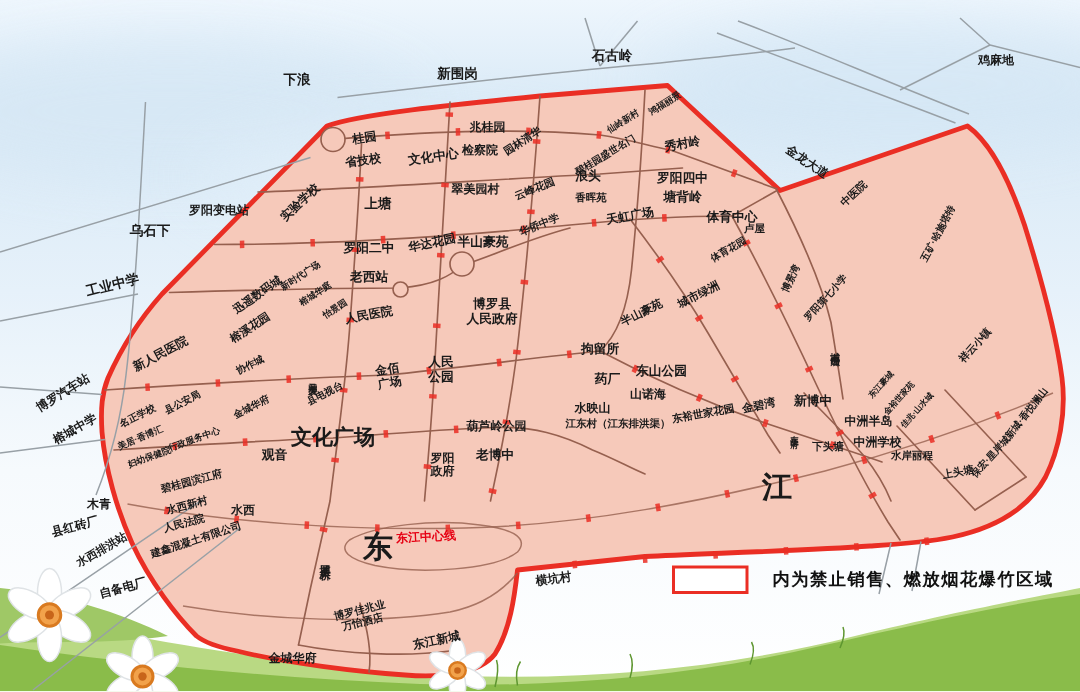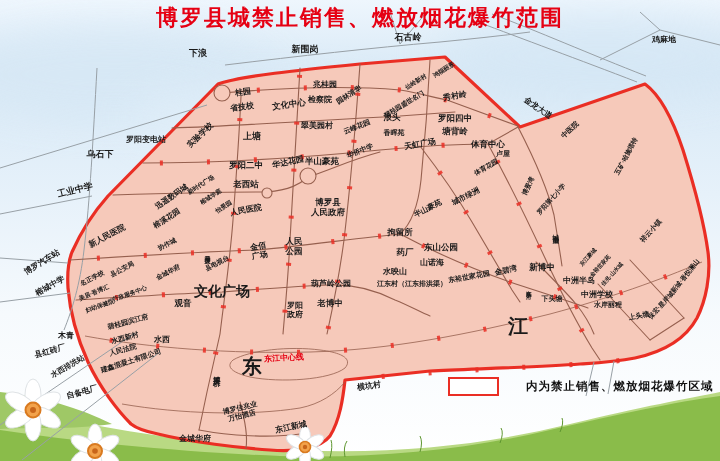--- a/index.html
+++ b/index.html
@@ -21,21 +21,21 @@
   .jcircle{fill:var(--c-zone);stroke:var(--c-road);stroke-width:1.1;}
   .groad{fill:none;stroke:var(--c-groad);stroke-width:1;}
   .tick{fill:none;stroke:var(--c-border);stroke-width:5;stroke-dasharray:3 44;opacity:.85;}
   .mlbl{position:absolute;transform:translate(-50%,-50%) rotate(var(--r,0deg));
     color:var(--c-text);font-weight:600;white-space:pre;text-align:center;line-height:1.15;}
   .mlbl.red{color:var(--c-title);font-weight:700;}
   .mlbl.big{font-weight:700;letter-spacing:2px;}
   .mlbl.vert{writing-mode:vertical-rl;letter-spacing:1px;}
   .page-title{position:absolute;left:0;top:3px;width:720px;text-align:center;
     font-size:22px;font-weight:700;letter-spacing:2px;color:var(--c-title);}
-  .legend{position:absolute;left:448px;top:377px;display:flex;align-items:center;gap:27px;}
+  .legend{position:absolute;left:448px;top:377px;display:flex;align-items:center;gap:16px;}
   .legend-box{display:inline-block;width:47px;height:15px;background:#fff;
     border:2px solid var(--c-border);}
   .legend-text{font-size:11.5px;font-weight:700;color:#111;letter-spacing:1px;white-space:nowrap;}
 </style>
 </head>
 <body>
 
 <div class="stage" style="--c-title: #e60013; --c-zone: #f6c9ba; --c-border: #ea2e24; --c-road: #96604f; --c-groad: #98a0a6;">
 
   <div class="cloud c1"></div>
@@ -233,21 +233,21 @@
       <div class="mlbl" style="left: 400px; top: 233px; font-size: 8.5px; --r: 0deg;">拘留所</div>
       <div class="mlbl" style="left: 405px; top: 253px; font-size: 8.5px; --r: 0deg;">药厂</div>
       <div class="mlbl" style="left: 441px; top: 248px; font-size: 8.5px; --r: 0deg;">东山公园</div>
       <div class="mlbl" style="left: 432px; top: 263px; font-size: 8px; --r: 0deg;">山诺海</div>
       <div class="mlbl" style="left: 395px; top: 272px; font-size: 8px; --r: 0deg;">水映山</div>
       <div class="mlbl" style="left: 412px; top: 284px; font-size: 7px; --r: 0deg;">江东村（江东排洪渠）</div>
       <div class="mlbl" style="left: 469px; top: 277px; font-size: 7px; --r: -10deg;">东裕世家花园</div>
       <div class="mlbl" style="left: 506px; top: 271px; font-size: 7.5px; --r: -12deg;">金碧湾</div>
       <div class="mlbl" style="left: 542px; top: 268px; font-size: 8.5px; --r: 0deg;">新博中</div>
       <div class="mlbl" style="left: 579px; top: 281px; font-size: 8px; --r: 0deg;">中洲半岛</div>
-      <div class="mlbl" style="left: 585px; top: 295px; font-size: 8px; margin-left: 12px; --r: 0deg;">中洲学校</div>
+      <div class="mlbl" style="left: 585px; top: 295px; font-size: 8px; --r: 0deg;">中洲学校</div>
       <div class="mlbl" style="left: 608px; top: 305px; font-size: 7px; --r: 0deg;">水岸丽程</div>
       <div class="mlbl" style="left: 552px; top: 299px; font-size: 7px; --r: 0deg;">下头塘</div>
       <div class="mlbl" style="left: 639px; top: 316px; font-size: 7px; --r: -10deg;">上头塘</div>
       <div class="mlbl vert" style="left: 529px; top: 288px; font-size: 5.5px; --r: 0deg;">东江学府</div>
       <div class="mlbl" style="left: 588px; top: 257px; font-size: 5.5px; --r: -48deg;">东江豪城</div>
       <div class="mlbl" style="left: 600px; top: 266px; font-size: 5.5px; --r: -48deg;">金裕世家苑</div>
       <div class="mlbl" style="left: 612px; top: 274px; font-size: 5.5px; --r: -48deg;">佳兆·山水城</div>
       <div class="mlbl" style="left: 428px; top: 209px; font-size: 7.5px; --r: -27deg;">半山豪苑</div>
       <div class="mlbl" style="left: 466px; top: 197px; font-size: 7.5px; --r: -27deg;">城市绿洲</div>
       <div class="mlbl" style="left: 172px; top: 197px; font-size: 7.5px; --r: -35deg;">迅遥数码城</div>
@@ -278,20 +278,19 @@
 政府</div>
       <div class="mlbl vert" style="left: 216px; top: 372px; font-size: 7.5px; --r: 0deg;">博罗大桥</div>
       <div class="mlbl" style="left: 241px; top: 412px; font-size: 7px; --r: -14deg;">博罗佳兆业
 万怡酒店</div>
       <div class="mlbl" style="left: 291px; top: 427px; font-size: 8px; --r: -12deg;">东江新城</div>
       <div class="mlbl big" style="left: 253px; top: 366px; font-size: 20px; --r: 0deg;">东</div>
       <div class="mlbl big" style="left: 519px; top: 326px; font-size: 20px; --r: 0deg;">江</div>
       <div class="mlbl red" style="left: 284px; top: 358px; font-size: 8px; --r: -3deg;">东江中心线</div>
     </div>
 
-  <div class="page-title">博罗县城禁止销售、燃放烟花爆竹范围</div>
 
   <div class="legend">
     <span class="legend-box"></span>
     <span class="legend-text">内为禁止销售、燃放烟花爆竹区域</span>
   </div>
 
 </div>
 
 </body></html>

